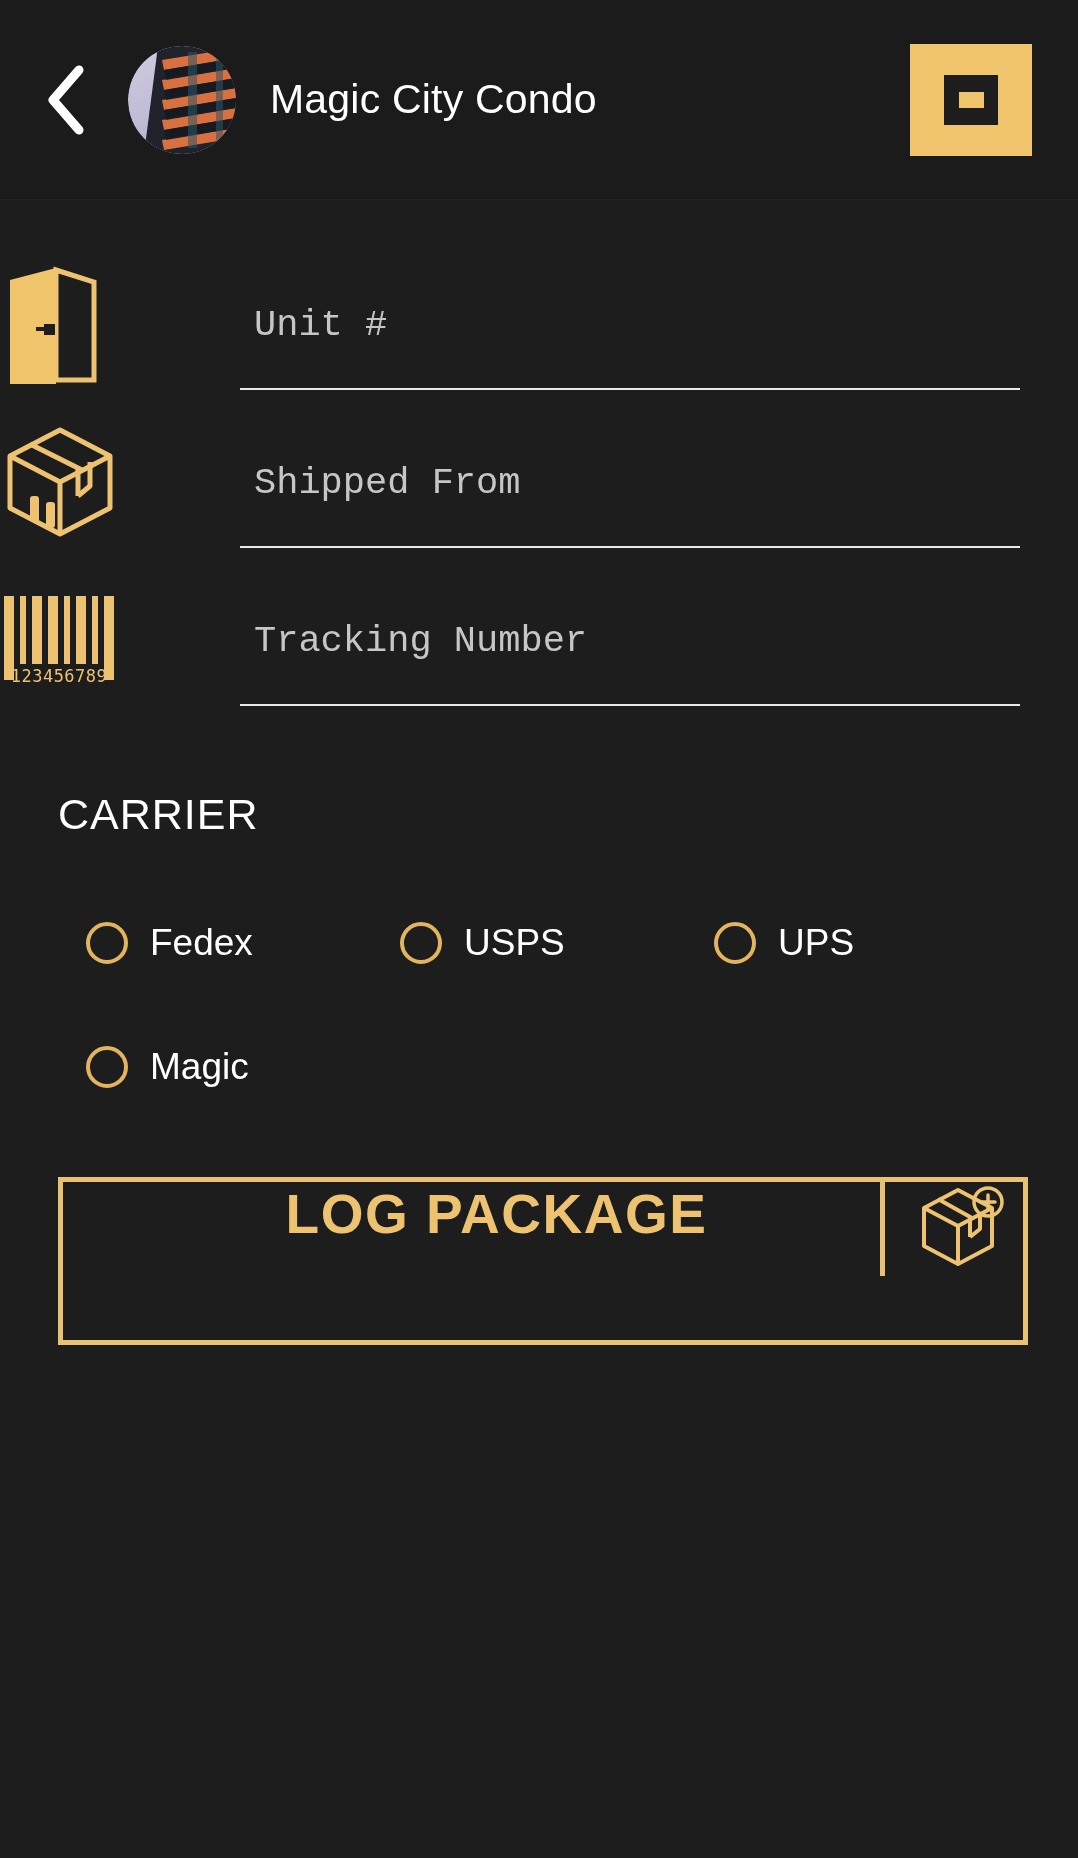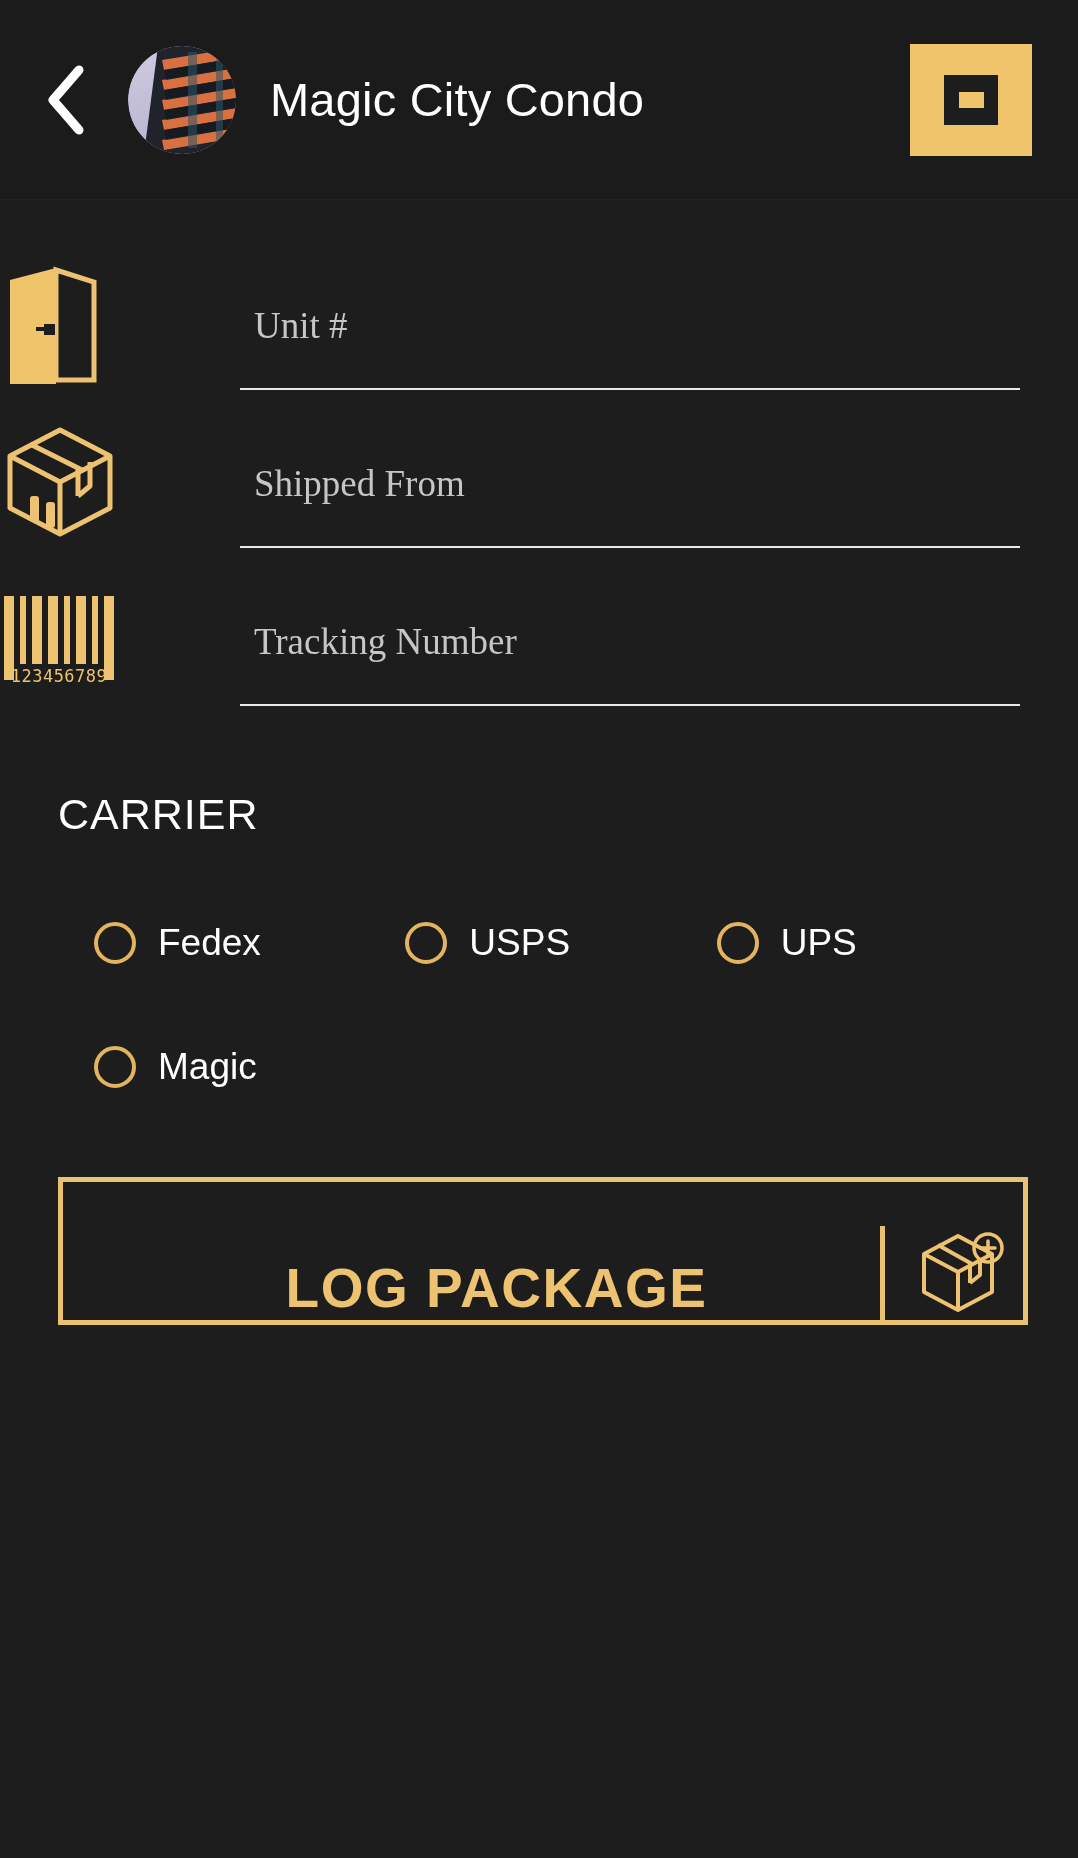--- a/index.html
+++ b/index.html
@@ -48,21 +48,21 @@
     flex: 0 0 auto;
     margin-left: 6px;
     position: relative;
     background: #2a2742;
   }
   .avatar svg { display: block; width: 108px; height: 108px; }
 
   .header-title {
     flex: 1 1 auto;
     color: #ffffff;
-    font-size: 47px;
+    font-size: 41px;
     font-weight: 500;
     letter-spacing: .2px;
     margin-left: 34px;
     white-space: nowrap;
   }
 
   .header-action {
     width: 122px;
     height: 112px;
     margin-right: 46px;
@@ -116,41 +116,41 @@
     justify-content: flex-start;
     border-bottom: 2px solid #e9e9e9;
   }
 
   .field-input {
     width: 100%;
     background: transparent;
     border: none;
     outline: none;
     color: #0ea5e9;
-    font-family: Liberation Serif, serif;
+    font-family: Liberation Mono, monospace;
     font-size: 37px;
     padding: 26px 0 0 14px;
     height: 100px;
   }
   .field-input::placeholder {
     color: #c6c6c6;
     opacity: 1;
   }
 
   
   .carrier-heading {
     color: #ffffff;
     font-size: 43px;
     font-weight: 400;
     letter-spacing: 1px;
     margin: 54px 8px 0 58px;
   }
 
   .carrier-grid {
-    margin: 42px 0 0 8px;
+    margin: 42px 0 0 0;
     padding: 0 50px 0 86px;
   }
 
   .carrier-row {
     display: flex;
     align-items: center;
     height: 124px;
   }
 
   .carrier-opt {
@@ -171,25 +171,25 @@
   .carrier-label {
     color: #ffffff;
     font-size: 37px;
     margin-left: 22px;
     white-space: nowrap;
   }
 
   
   .log-btn {
     margin: 48px 50px 0 58px;
-    height: 148px;
+    height: 168px;
     border: 5px solid #e9c271;
     background: transparent;
     display: flex;
-    align-items: flex-end;
+    align-items: flex-start;
     cursor: pointer;
     position: relative;
   }
 
   .log-btn-label {
     flex: 1 1 auto;
     text-align: center;
     color: #edc270;
     font-size: 55px;
     font-weight: bold;

